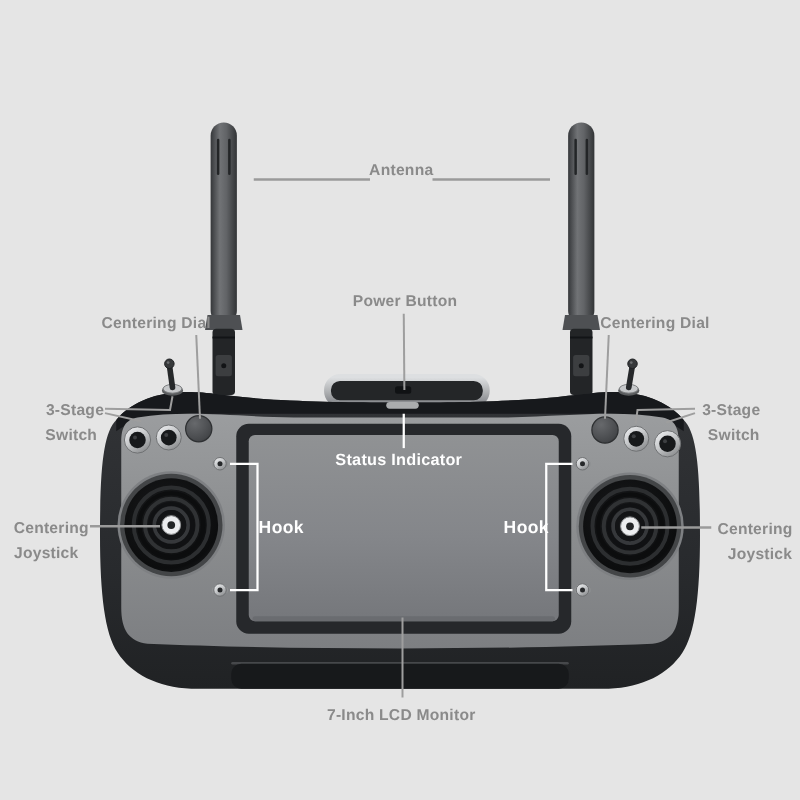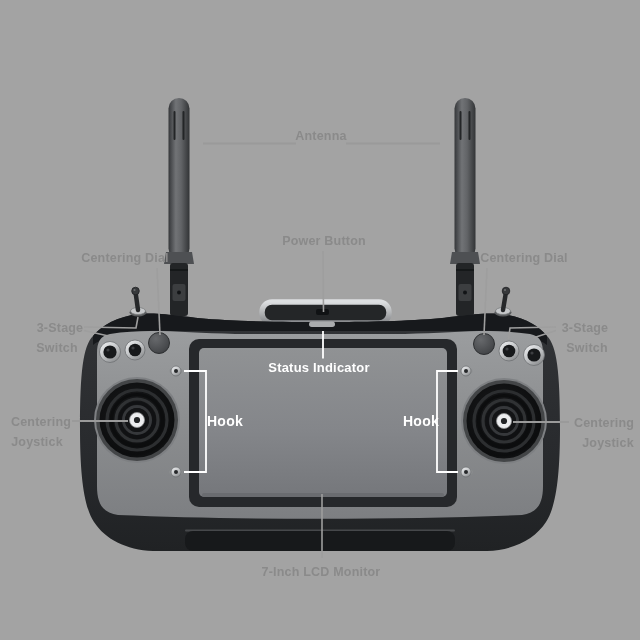--- a/index.html
+++ b/index.html
@@ -1,16 +1,16 @@
 <!DOCTYPE html>
 <html><head>
 <meta charset="utf-8">
 <style>
   html,body{margin:0;padding:0;background:#ffffff;}
-  .stage{position:relative;width:640px;height:640px;background:#a3a3a3;overflow:hidden;}
+  .stage{position:relative;width:640px;height:640px;background:#e5e5e5;overflow:hidden;}
   svg{display:block;}
   .lbl{font-family:"Liberation Sans",sans-serif;font-weight:bold;font-size:12.5px;fill:#8a8a8a;letter-spacing:.2px;}
   .lblw{font-family:"Liberation Sans",sans-serif;font-weight:bold;font-size:13px;fill:#ffffff;letter-spacing:.2px;}
   .lblw-big{font-family:"Liberation Sans",sans-serif;font-weight:bold;font-size:14px;fill:#ffffff;letter-spacing:.3px;}
   .leader{stroke:#9e9e9e;stroke-width:1.6;fill:none;}
   .leader-thick{stroke:#9a9a9a;stroke-width:2;fill:none;}
   .leaderw{stroke:#ffffff;stroke-width:1.8;fill:none;}
 </style>
 </head>
 <body>

